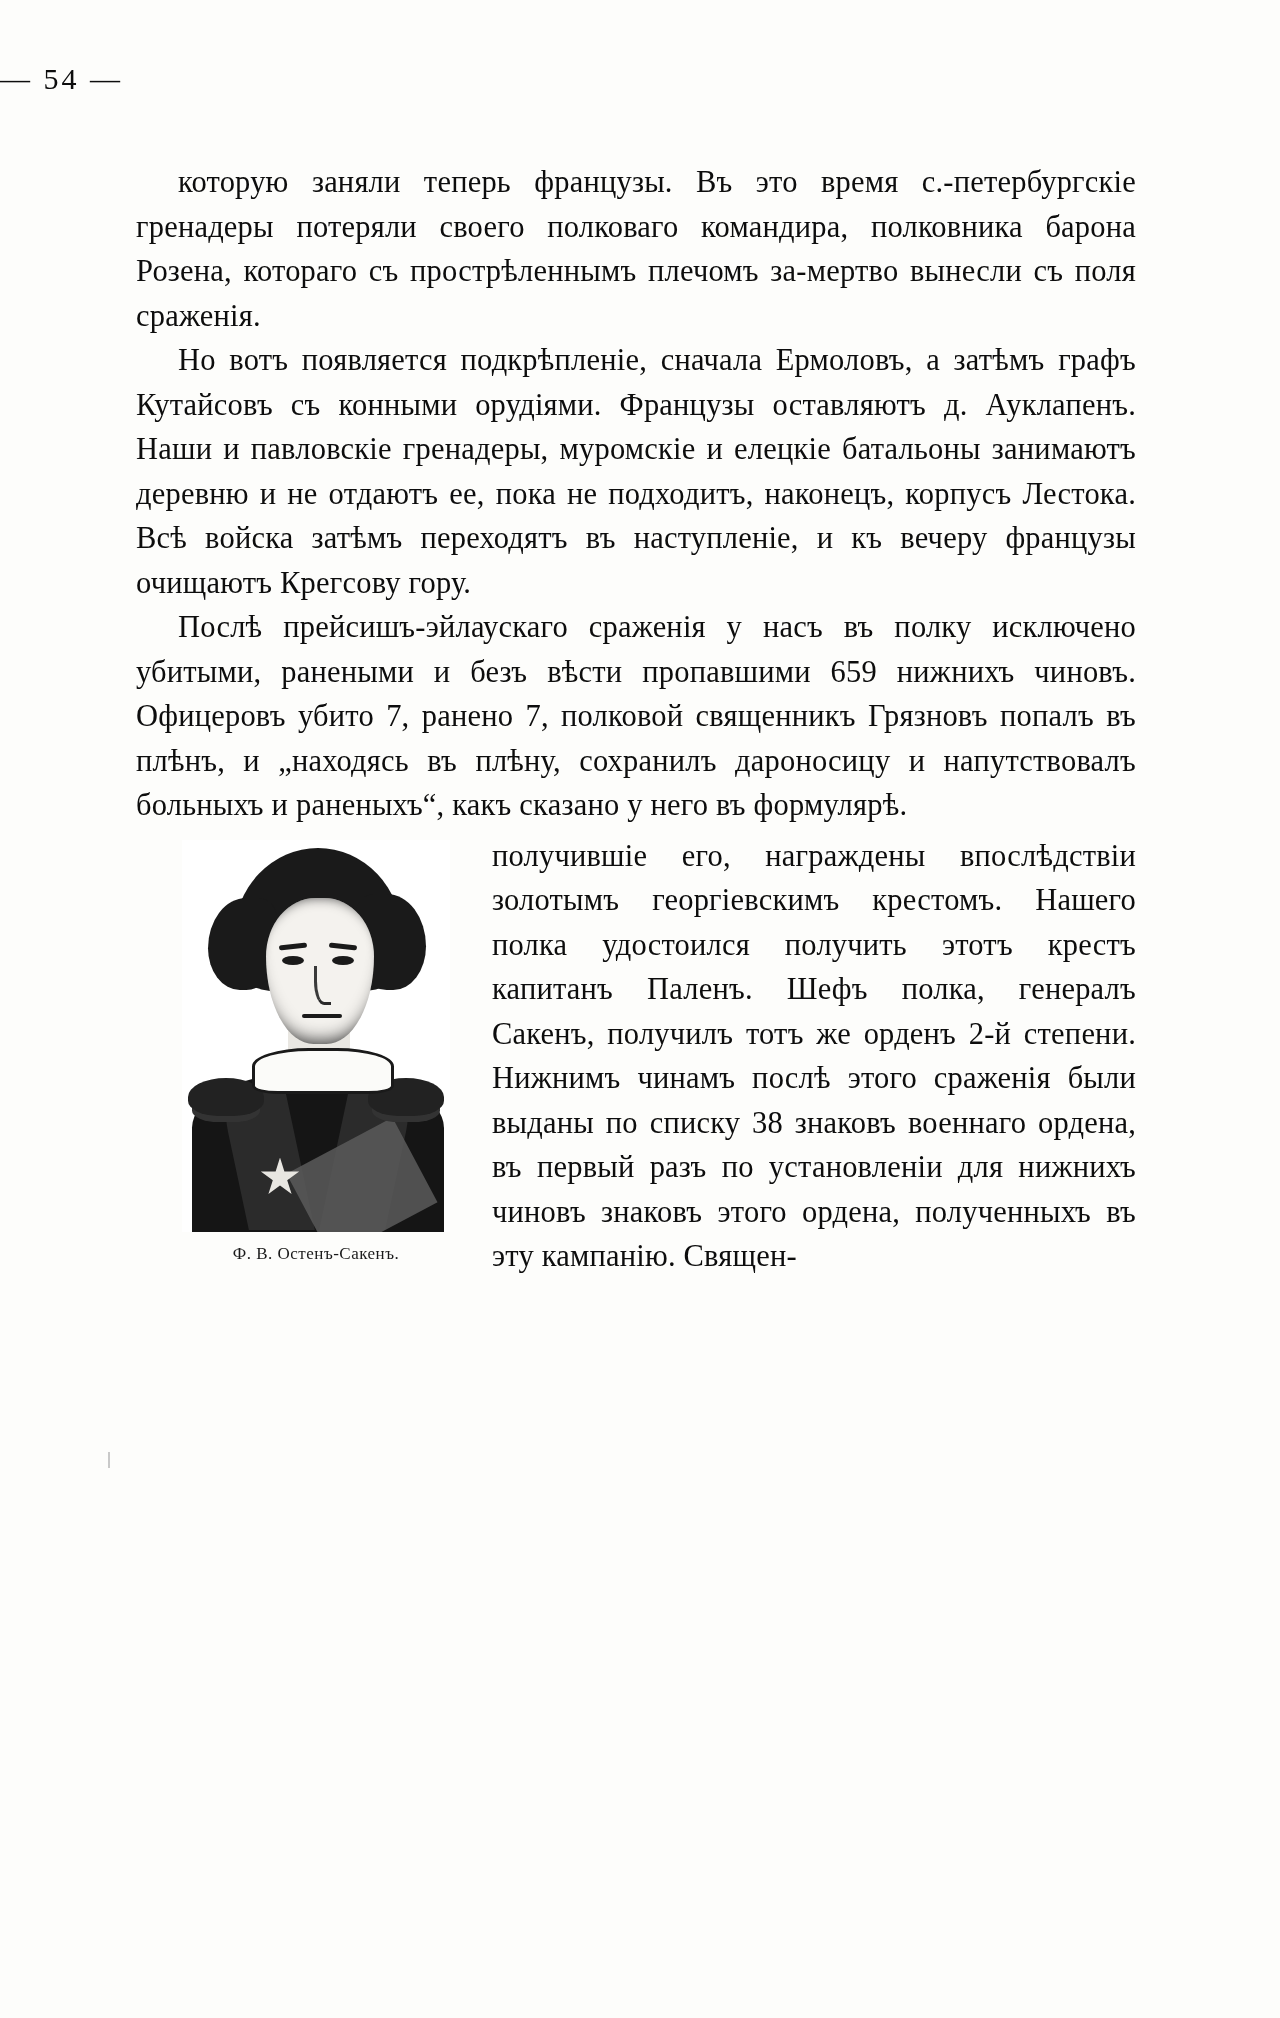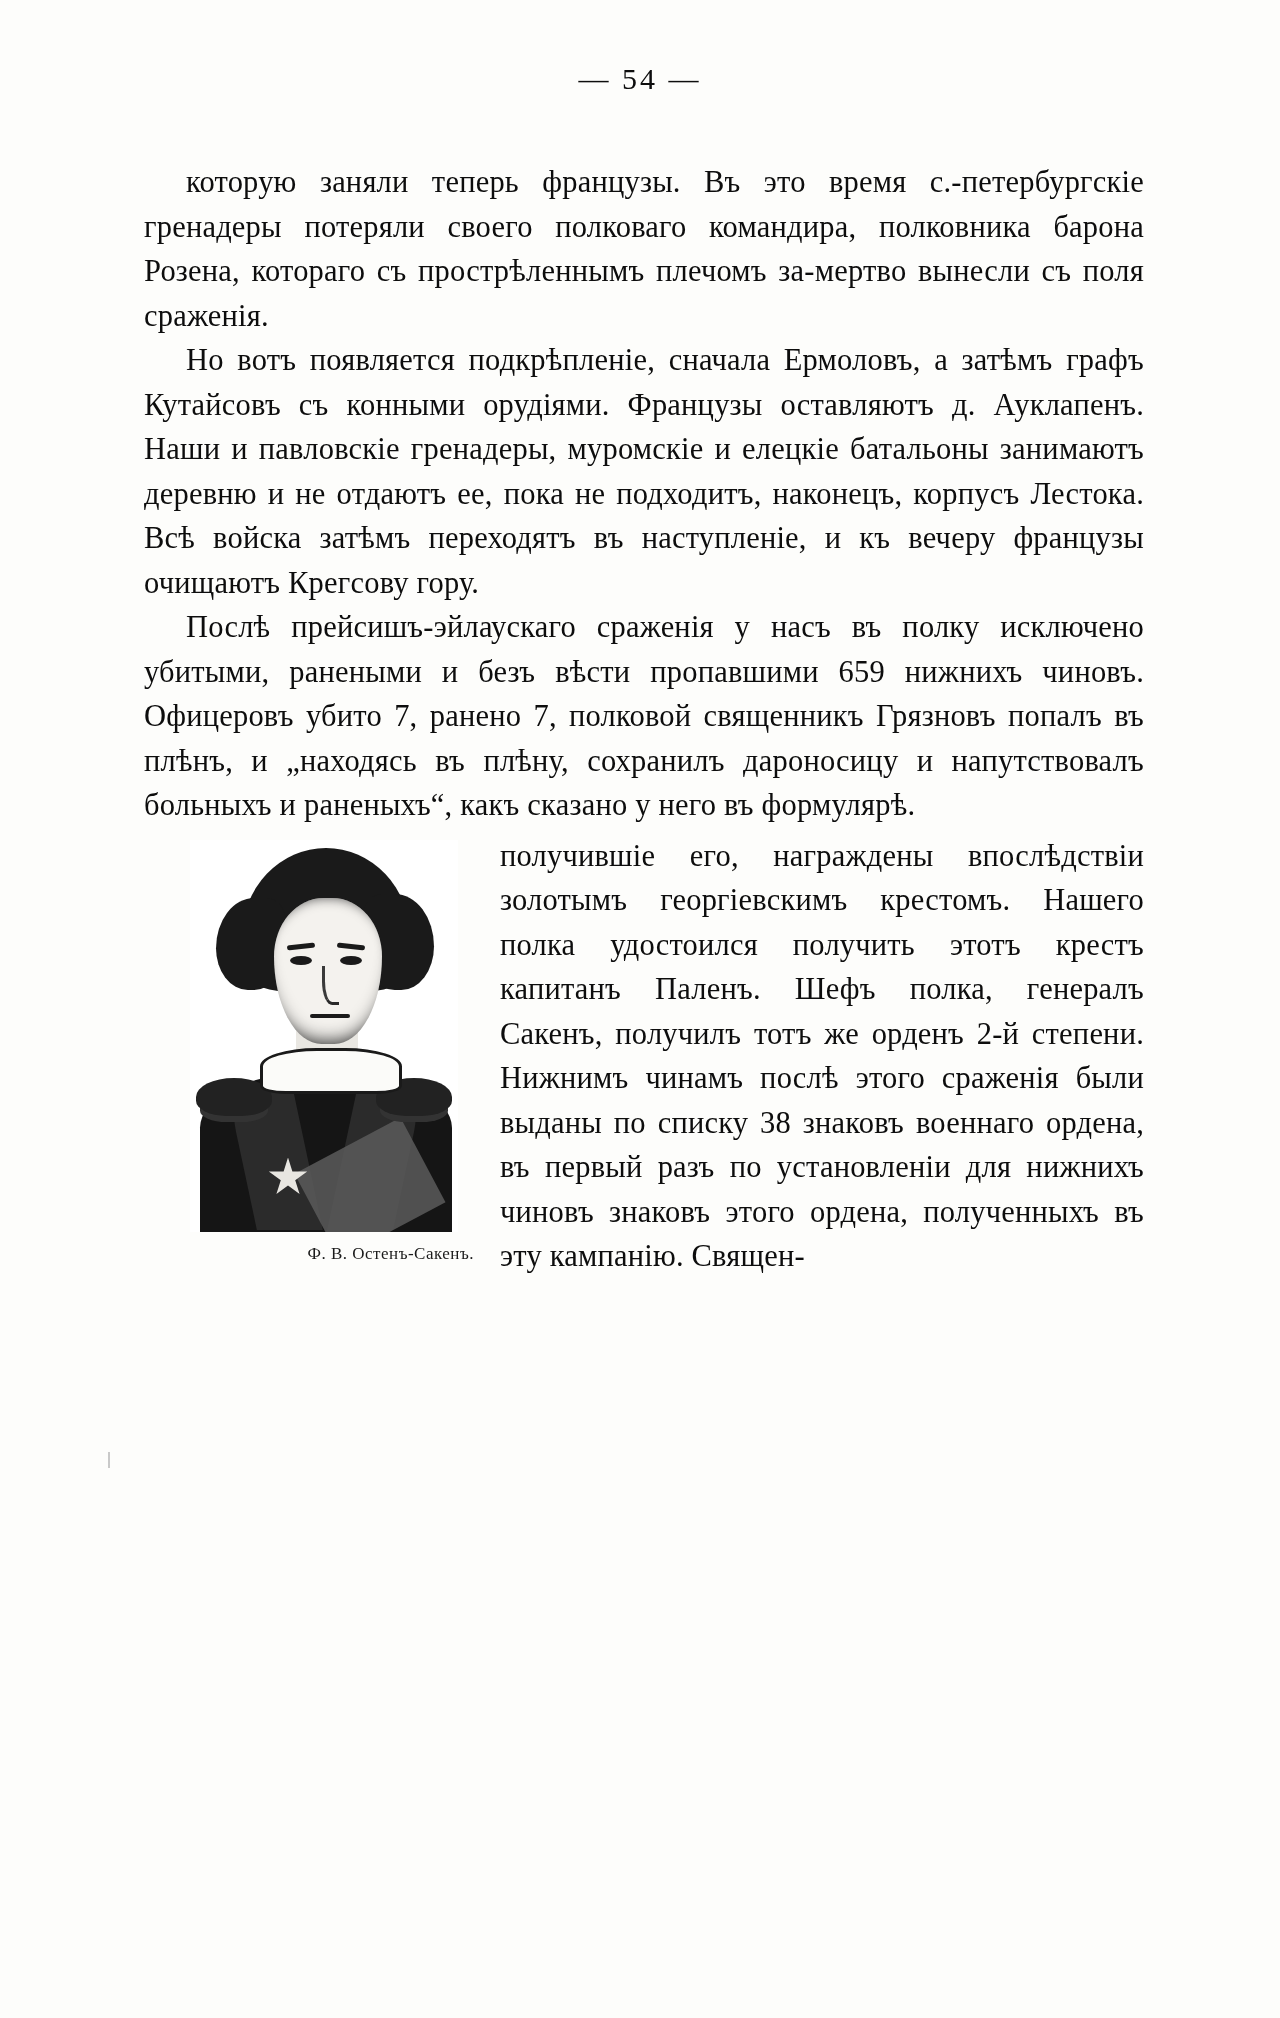--- a/index.html
+++ b/index.html
@@ -20,29 +20,28 @@
     width: 1280px;
     height: 2018px;
     background: #fdfdfb;
     overflow: hidden;
   }
   .page-number {
     position: absolute;
     top: 62px;
     left: 0;
     width: 1280px;
-    text-align: center;
     font-size: 30px;
     letter-spacing: 3px;
     font-family: "Liberation Serif", serif;
     color: #0d0d0d;
   }
   .body-col {
     position: absolute;
-    left: 144px;
+    left: 136px;
     top: 160px;
     width: 1000px;
   }
   p {
     margin: 0;
     font-size: 30.5px;
     line-height: 44.5px;
     text-align: justify;
     text-justify: inter-word;
     color: #0d0d0d;
@@ -192,21 +191,21 @@
   .portrait .sash {
     position: absolute;
     left: 120px; top: 300px;
     width: 120px; height: 96px;
     background: #5a5a5a;
     transform: rotate(-28deg);
     opacity: 0.85;
   }
   .caption {
     margin-top: 12px;
-    text-align: right;
+    text-align: center;
     font-size: 17px;
     letter-spacing: 0.5px;
     color: #1a1a1a;
     font-family: "Liberation Serif", serif;
   }
   .clearfix::after {
     content: "";
     display: block;
     clear: both;
   }

